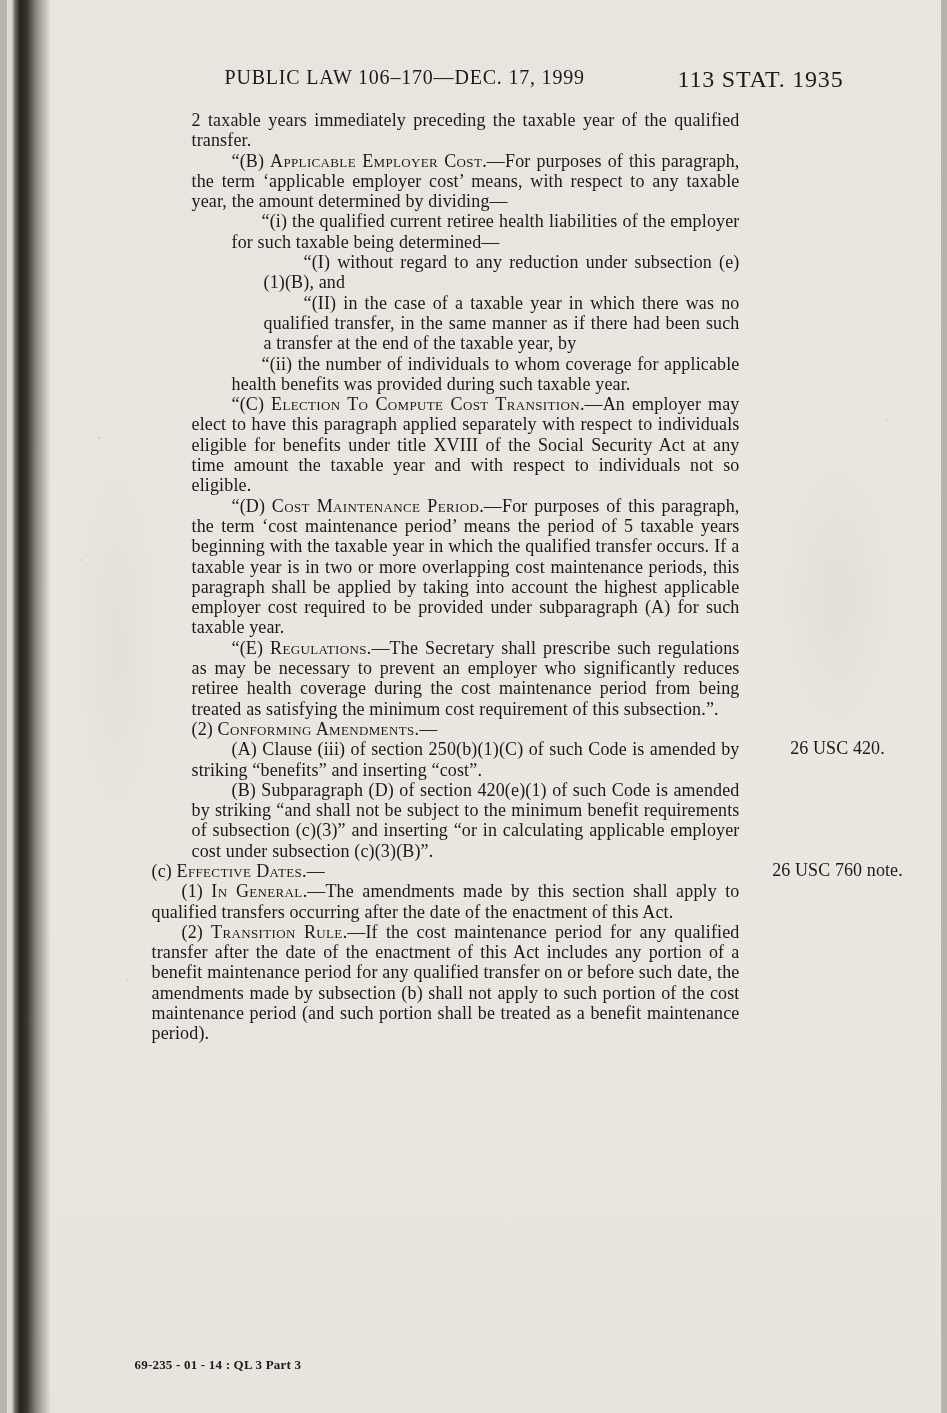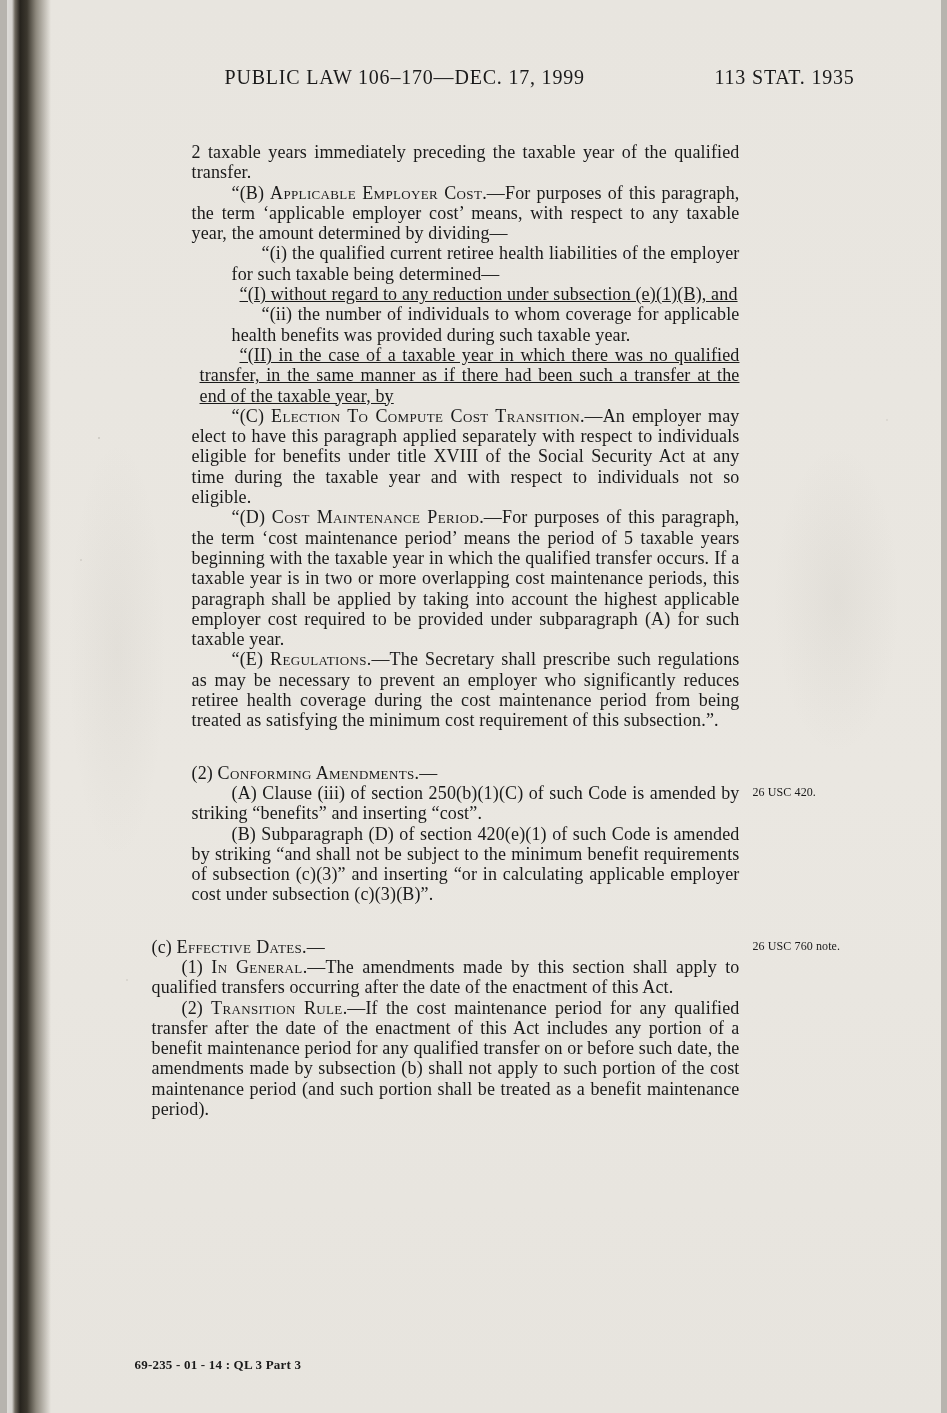--- a/index.html
+++ b/index.html
@@ -32,40 +32,40 @@
       radial-gradient(circle 1px at 640px 300px, rgba(60,55,45,0.25), transparent 70%),
       radial-gradient(circle 2px at 880px 420px, rgba(60,55,45,0.15), transparent 70%),
       radial-gradient(circle 1px at 300px 1300px, rgba(60,55,45,0.2), transparent 70%),
       radial-gradient(circle 2px at 120px 980px, rgba(60,55,45,0.18), transparent 70%);
   }
   .header-law {
     position: absolute; top: 66px; left: 218px;
     font-size: 20px; letter-spacing: 0.8px; white-space: nowrap;
   }
   .header-stat {
-    position: absolute; top: 66px; left: 708px;
-    font-size: 20px; letter-spacing: 0.8px; white-space: nowrap;
+    position: absolute; top: 66px; left: 671px;
+    font-size: 24px; letter-spacing: 0.8px; white-space: nowrap;
   }
   .body-col {
     position: absolute; top: 110px; left: 145px; width: 588px;
     font-size: 18px; line-height: 20.3px; letter-spacing: 0.15px;
   }
   .para { margin: 0; text-align: justify; position: relative; }
   .ml0   { margin-left: 0; }
   .ml40  { margin-left: 40px; }
   .ml80  { margin-left: 80px; }
-  .ml110 { margin-left: 48px; text-decoration: underline; }
-  .ti0  { text-indent: 0; margin-top: 32px; }
+  .ml110 { margin-left: 112px; }
+  .ti0  { text-indent: 0; }
   .ti30 { text-indent: 30px; }
   .ti40 { text-indent: 40px; }
   .sc { font-variant: small-caps; letter-spacing: 0.35px; }
   .margin-note {
     position: absolute; top: 1px; width: 170px;
-    font-size: 12px; line-height: 17px;
-    text-indent: 0; text-align: left; letter-spacing: 0.1px;
+    font-size: 18px; line-height: 17px;
+    text-indent: 0; text-align: center; letter-spacing: 0.1px;
     white-space: nowrap;
   }
   .note-a { left: 561px; }
   .note-c { left: 601px; }
   .footer {
     position: absolute; left: 128px; top: 1357px;
     font-size: 13px; font-weight: bold; letter-spacing: 0.2px;
     white-space: nowrap;
   }
 </style>
@@ -83,25 +83,25 @@
   <div class="body-col">
 
     <p class="para ml40 ti0"><span>2 taxable years immediately preceding the taxable year of the qualified transfer.</span><span class="sc"></span><span></span></p>
 
     <p class="para ml40 ti40"><span>“(B) </span><span class="sc">Applicable Employer Cost</span><span>.—For purposes of this paragraph, the term ‘applicable employer cost’ means, with respect to any taxable year, the amount determined by dividing—</span></p>
 
     <p class="para ml80 ti30"><span>“(i) the qualified current retiree health liabilities of the employer for such taxable being determined—</span><span class="sc"></span><span></span></p>
 
     <p class="para ml110 ti40"><span>“(I) without regard to any reduction under subsection (e)(1)(B), and</span><span class="sc"></span><span></span></p>
 
+    <p class="para ml110 ti40"><span>“(II) in the case of a taxable year in which there was no qualified transfer, in the same manner as if there had been such a transfer at the end of the taxable year, by</span><span class="sc"></span><span></span></p>
+
     <p class="para ml80 ti30"><span>“(ii) the number of individuals to whom coverage for applicable health benefits was provided during such taxable year.</span><span class="sc"></span><span></span></p>
 
-    <p class="para ml110 ti40"><span>“(II) in the case of a taxable year in which there was no qualified transfer, in the same manner as if there had been such a transfer at the end of the taxable year, by</span><span class="sc"></span><span></span></p>
-
-    <p class="para ml40 ti40"><span>“(C) </span><span class="sc">Election To Compute Cost Transition</span><span>.—An employer may elect to have this paragraph applied separately with respect to individuals eligible for benefits under title XVIII of the Social Security Act at any time during the taxable year and with respect to individuals not so eligible.</span></p>
+    <p class="para ml40 ti40"><span>“(C) </span><span class="sc">Election To Compute Cost Transition</span><span>.—An employer may elect to have this paragraph applied separately with respect to individuals eligible for benefits under title XVIII of the Social Security Act at any time amount the taxable year and with respect to individuals not so eligible.</span></p>
 
     <p class="para ml40 ti40"><span>“(D) </span><span class="sc">Cost Maintenance Period</span><span>.—For purposes of this paragraph, the term ‘cost maintenance period’ means the period of 5 taxable years beginning with the taxable year in which the qualified transfer occurs. If a taxable year is in two or more overlapping cost maintenance periods, this paragraph shall be applied by taking into account the highest applicable employer cost required to be provided under subparagraph (A) for such taxable year.</span></p>
 
     <p class="para ml40 ti40"><span>“(E) </span><span class="sc">Regulations</span><span>.—The Secretary shall prescribe such regulations as may be necessary to prevent an employer who significantly reduces retiree health coverage during the cost maintenance period from being treated as satisfying the minimum cost requirement of this subsection.”.</span></p>
 
     <p class="para ml40 ti0"><span>(2) </span><span class="sc">Conforming Amendments</span><span>.—</span></p>
 
     <p class="para ml40 ti40"><span>(A) Clause (iii) of section 250(b)(1)(C) of such Code is amended by striking “benefits” and inserting “cost”.</span><span class="sc"></span><span></span><span class="margin-note note-a">26 USC 420.</span></p>
 
     <p class="para ml40 ti40"><span>(B) Subparagraph (D) of section 420(e)(1) of such Code is amended by striking “and shall not be subject to the minimum benefit requirements of subsection (c)(3)” and inserting “or in calculating applicable employer cost under subsection (c)(3)(B)”.</span><span class="sc"></span><span></span></p>

